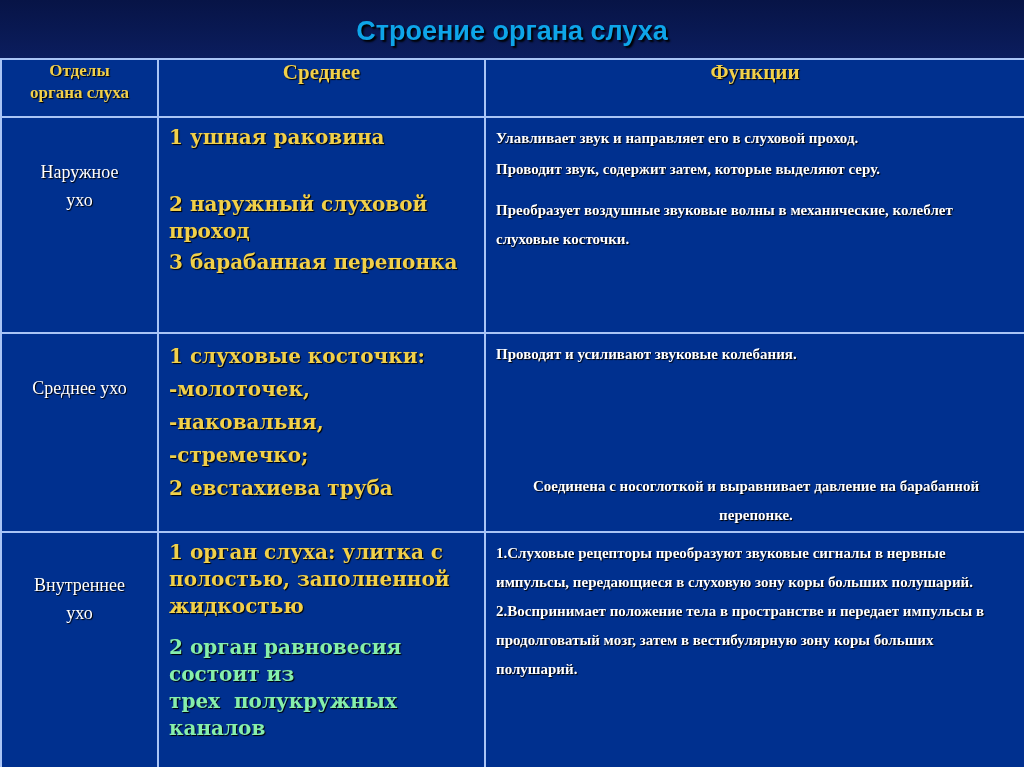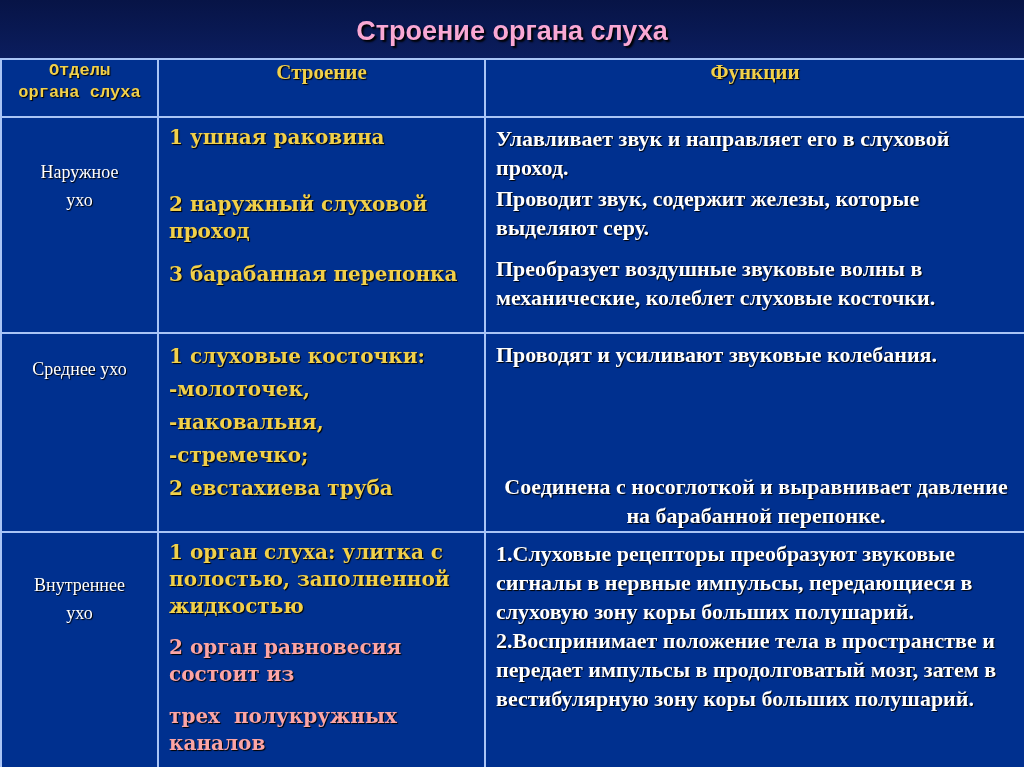--- a/index.html
+++ b/index.html
@@ -8,50 +8,50 @@
     background:#0a1a57;
     position:relative;
     font-family:"Liberation Serif", serif;
   }
   .title-bar {
     position:absolute; left:0; top:0; width:1024px; height:58px;
     background:linear-gradient(#071446, #0b1d5e);
   }
   .title {
     position:absolute; left:0; width:1024px; top:16px;
-    text-align:center; color:#f9a8d4;
+    text-align:center; color:#0ea5e9;
     font-family:"Liberation Sans", sans-serif; font-weight:bold; font-size:27px;
     text-shadow:2px 2px 2px #000;
   }
   table.grid {
     position:absolute; left:0; top:58px;
     width:1026px; border-collapse:collapse;
     background:#00308f;
   }
   table.grid td, table.grid th {
     border:2px solid #a9c4f5;
     vertical-align:top;
     padding:0;
   }
   th { font-weight:bold; color:#f1d04a; text-shadow:1px 1px 1px #000; }
-  th.c1 { width:162px; height:56px; font-size:17px; line-height:22px; padding-top:6px;font-family:Liberation Mono, monospace; }
+  th.c1 { width:162px; height:56px; font-size:17px; line-height:22px; padding-top:6px; }
   th.c2 { width:322px; font-size:21px; padding-top:8px; }
   th.c3 { font-size:21px; padding-top:8px; }
   td.dept {
     color:#ffffff; text-align:center; font-size:18px; line-height:28px;
     text-shadow:1px 1px 1px #000;
   }
   td.struct {
     color:#f1d04a; font-family:"DejaVu Serif", serif; font-weight:bold; font-size:20px;
     line-height:27px; padding:6px 10px 0 10px !important;
     text-shadow:1px 1px 1px #000;
   }
-  td.struct .white { color:#fca5a5; }
+  td.struct .white { color:#86efac; }
   td.func {
-    color:#ffffff; font-weight:bold; font-size:22px; line-height:29px;
+    color:#ffffff; font-weight:bold; font-size:15px; line-height:29px;
     padding:6px 8px 0 10px !important;
     text-shadow:1px 1px 1px #000;
   }
   .r1 { height:216px; }
   .r2 { height:199px; }
   .r3 { height:240px; }
   p { margin:0; }
 </style>
 </head>
 <body>
@@ -59,43 +59,43 @@
 <div class="title-bar"></div>
 <div class="title">Строение органа слуха</div>
 
 <table class="grid">
   <tbody>
       <tr>
     <th class="c1">
       <div>Отделы</div>
       <div>органа слуха</div>
     </th>
-    <th class="c2">Строение</th>
+    <th class="c2">Среднее</th>
     <th class="c3">Функции</th>
   </tr>
 
   <tr class="r1">
     <td class="dept" style="padding-top:40px;margin-top:33px;">
       <div>Наружное</div>
       <div>ухо</div>
     </td>
     <td class="struct">
       <p style="margin-bottom:40px;">1 ушная раковина</p>
       <p style="width:280px;">2 наружный слуховой проход</p>
-      <p style="margin-top:16px;">3 барабанная перепонка</p>
+      <p style="margin-top:4px;">3 барабанная перепонка</p>
     </td>
     <td class="func">
       <p style="width:470px;">Улавливает звук и направляет его в слуховой проход.</p>
-      <p style="width:460px;margin-top:2px;">Проводит звук, содержит железы, которые выделяют серу.</p>
+      <p style="width:460px;margin-top:2px;">Проводит звук, содержит затем, которые выделяют серу.</p>
       <p style="width:470px;margin-top:12px;">Преобразует воздушные звуковые волны в механические, колеблет слуховые косточки.</p>
     </td>
   </tr>
 
   <tr class="r2">
-    <td class="dept" style="padding-top:21px;">
+    <td class="dept" style="padding-top:40px;">
       <div>Среднее ухо</div>
     </td>
     <td class="struct" style="line-height:33px;">
       <p>1 слуховые косточки:</p>
       <p>-молоточек,</p>
       <p>-наковальня,</p>
       <p>-стремечко;</p>
       <p>2 евстахиева труба</p>
     </td>
     <td class="func">
@@ -105,21 +105,21 @@
   </tr>
 
   <tr class="r3">
     <td class="dept" style="padding-top:38px;">
       <div>Внутреннее</div>
       <div>ухо</div>
     </td>
     <td class="struct">
       <p style="width:305px;">1 орган слуха: улитка с полостью, заполненной жидкостью</p>
       <p class="white" style="margin-top:14px;width:260px;">2 орган равновесия состоит из</p>
-      <p class="white" style="margin-top:15px;width:260px;white-space:pre-wrap;">трех  полукружных каналов</p>
+      <p class="white" style="margin-top:0;width:260px;white-space:pre-wrap;">трех  полукружных каналов</p>
     </td>
     <td class="func">
       <p style="width:500px;">1.Слуховые рецепторы преобразуют звуковые сигналы в нервные импульсы, передающиеся в слуховую зону коры больших полушарий.</p>
       <p style="width:520px;">2.Воспринимает положение тела в пространстве и передает импульсы в продолговатый мозг, затем в вестибулярную зону коры больших полушарий.</p>
     </td>
   </tr>
 </tbody>
   </table>
 
 </body></html>

